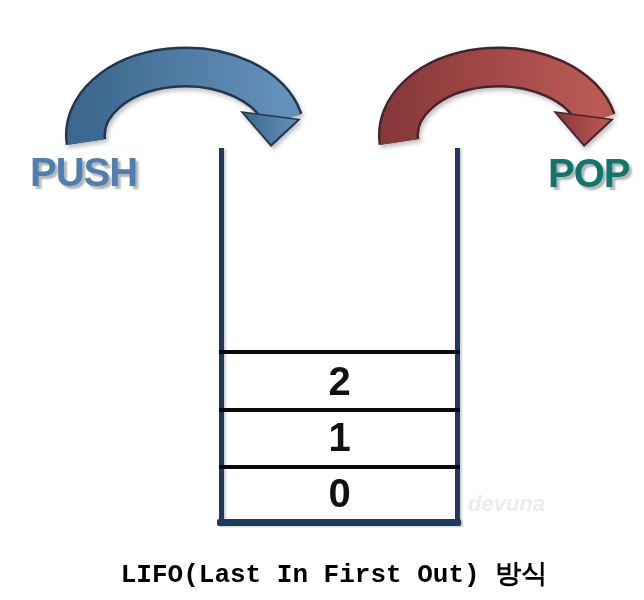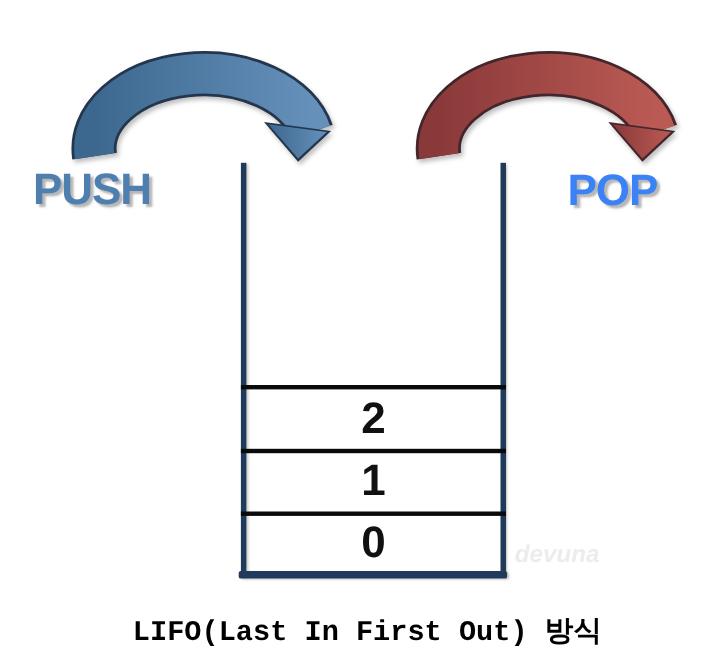--- a/index.html
+++ b/index.html
@@ -12,21 +12,21 @@
   .arrow.push{left:56px;top:30px;}
   .arrow.pop{left:369px;top:30px;}
   .arrow path.under{fill:none;stroke-width:41;}
   .arrow path.band{fill:none;stroke-width:36;}
   .big-label{
     position:absolute;font-weight:800;font-size:40px;letter-spacing:-1px;
     font-family:"Liberation Sans",sans-serif;
     text-shadow:3px 3px 2px rgba(120,120,120,0.55);
   }
   .big-label.push{left:30px;top:150px;color:#4e7fae;}
-  .big-label.pop{left:516px;top:151px;color:#3b82f6;}
+  .big-label.pop{left:548px;top:151px;color:#0f766e;}
   .wall{position:absolute;background:#1f3a5a;
     box-shadow:2px 1px 2px rgba(170,170,170,0.55);}
   .wall.left{left:219px;top:148px;width:5px;height:377px;}
   .wall.right{left:455px;top:148px;width:5px;height:377px;}
   .wall.bottom{left:217px;top:519px;width:244px;height:7px;border-radius:2px;}
   .divider{position:absolute;left:219px;width:241px;height:4px;background:#0a0a0a;}
   .divider.d0{top:350px;}
   .divider.d1{top:408px;}
   .divider.d2{top:465px;}
   .cell{

